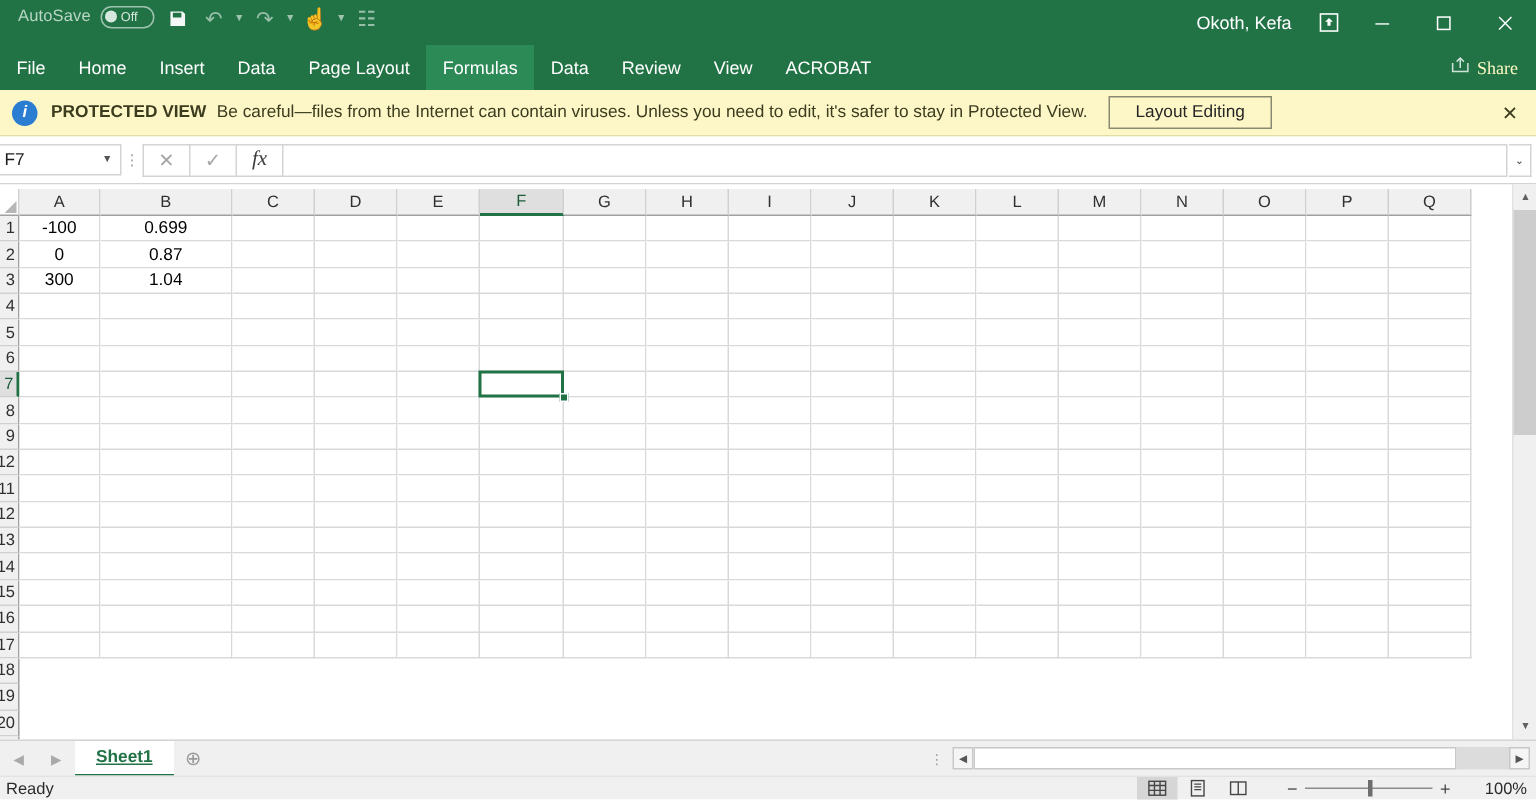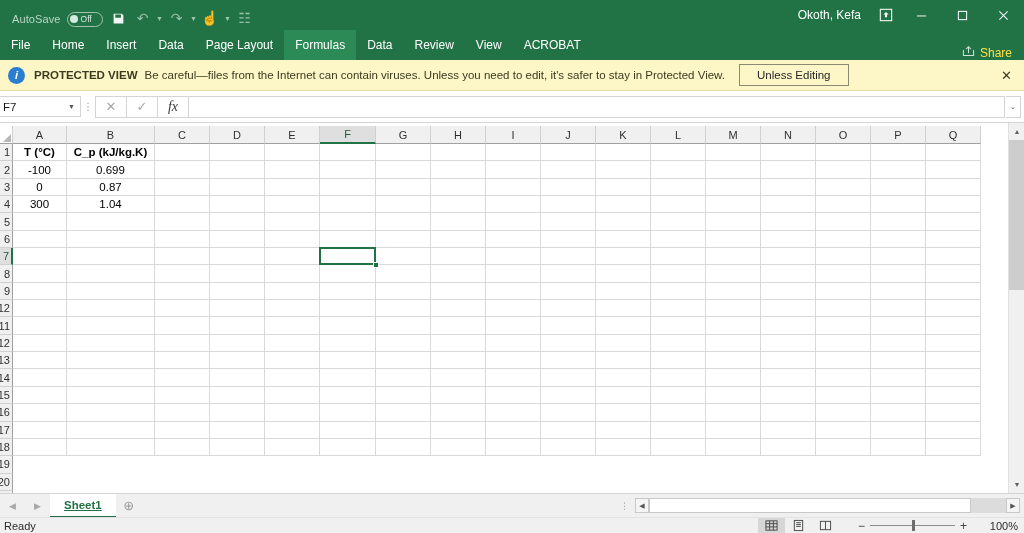--- a/index.html
+++ b/index.html
@@ -10,21 +10,21 @@
     background: #ffffff;
     -webkit-font-smoothing: antialiased;
   }
   .app { position: relative; width: 1024px; height: 533px; }
 
   
   .titlebar {
     position: absolute; top: 0; left: 0; width: 1024px; height: 30px;
     background: #217346; display: flex; align-items: center;
   }
-  .qat { display: flex; align-items: flex-end; height: 30px; padding-left: 8px; gap: 0; }
+  .qat { display: flex; align-items: flex-start; height: 30px; padding-left: 8px; gap: 0; }
   .autosave {
     display: flex; align-items: center; gap: 6px;
     color: #b9d6c5; font-size: 11px; padding: 0 4px; height: 22px;
   }
   .as-label { letter-spacing: .1px; }
   .as-toggle {
     width: 36px; height: 15px; border: 1px solid #9ec4ae; border-radius: 8px;
     display: flex; align-items: center; padding: 0 2px; gap: 3px;
   }
   .as-knob { width: 8px; height: 8px; border-radius: 50%; background: #d7e8de; }
@@ -60,22 +60,22 @@
     display: flex; align-items: center; padding: 0 11px;
     color: #ffffff; font-size: 12px; height: 30px; white-space: nowrap;
   }
   .tab.active { background: #2b8a56; }
   .tellme {
     display: flex; align-items: center; gap: 6px; padding: 0 10px 0 16px;
     color: #e3efe8; font-size: 12px; height: 30px;
   }
   .bulb { font-size: 12px; color: #e3efe8; }
   .share {
-    margin-left: auto; display: flex; align-items: flex-end; gap: 5px;
-    color: #fde047; font-size: 12px; padding: 0 12px 0 0; height: 30px;
+    margin-left: auto; display: flex; align-items: center; gap: 5px;
+    color: #fef9c3; font-size: 12px; padding: 0 12px 0 0; height: 30px; font-family: Liberation Serif, serif;
   }
 
   
   .pvbar {
     position: absolute; top: 60px; left: 0; width: 1024px; height: 31px;
     background: #fdf7c8; border-bottom: 1px solid #e1dca5;
     display: flex; align-items: center; padding: 0 8px;
   }
   .info-icon {
     width: 17px; height: 17px; border-radius: 50%; background: #2b7dd1;
@@ -302,21 +302,21 @@
           </svg>
       </span>
       <span>Share</span>
     </div>
   </div>
 
   <div class="pvbar">
     <span class="info-icon">i</span>
     <span class="pv-strong">PROTECTED VIEW</span>
     <span class="pv-msg">Be careful—files from the Internet can contain viruses. Unless you need to edit, it's safer to stay in Protected View.</span>
-    <button class="enable-btn">Unless Editing</button>
+    <button class="enable-btn">Layout Editing</button>
     <span class="pv-close">✕</span>
   </div>
 
   <div class="fbar">
     <div class="namebox">
       <span>F7</span>
       <span class="nb-caret">▼</span>
     </div>
     <div class="fb-dots">⋮</div>
     <div class="fb-btn">✕</div>
@@ -367,39 +367,20 @@
         <div class="rhead">15</div>
         <div class="rhead">16</div>
         <div class="rhead">17</div>
         <div class="rhead">18</div>
         <div class="rhead">19</div>
         <div class="rhead">20</div>
         <div class="rhead">21</div>
       </div>
     <div class="cells">
         <div class="grow">
-          <div class="cell hdr" style="width: 54px;">T (°C)</div>
-          <div class="cell hdr" style="width: 88px;">C_p (kJ/kg.K)</div>
-          <div class="cell" style="width: 55px;"></div>
-          <div class="cell" style="width: 55px;"></div>
-          <div class="cell" style="width: 55px;"></div>
-          <div class="cell" style="width: 56px;"></div>
-          <div class="cell" style="width: 55px;"></div>
-          <div class="cell" style="width: 55px;"></div>
-          <div class="cell" style="width: 55px;"></div>
-          <div class="cell" style="width: 55px;"></div>
-          <div class="cell" style="width: 55px;"></div>
-          <div class="cell" style="width: 55px;"></div>
-          <div class="cell" style="width: 55px;"></div>
-          <div class="cell" style="width: 55px;"></div>
-          <div class="cell" style="width: 55px;"></div>
-          <div class="cell" style="width: 55px;"></div>
-          <div class="cell" style="width: 55px;"></div>
-        </div>
-        <div class="grow">
           <div class="cell" style="width: 54px;">-100</div>
           <div class="cell" style="width: 88px;">0.699</div>
           <div class="cell" style="width: 55px;"></div>
           <div class="cell" style="width: 55px;"></div>
           <div class="cell" style="width: 55px;"></div>
           <div class="cell" style="width: 56px;"></div>
           <div class="cell" style="width: 55px;"></div>
           <div class="cell" style="width: 55px;"></div>
           <div class="cell" style="width: 55px;"></div>
           <div class="cell" style="width: 55px;"></div>

